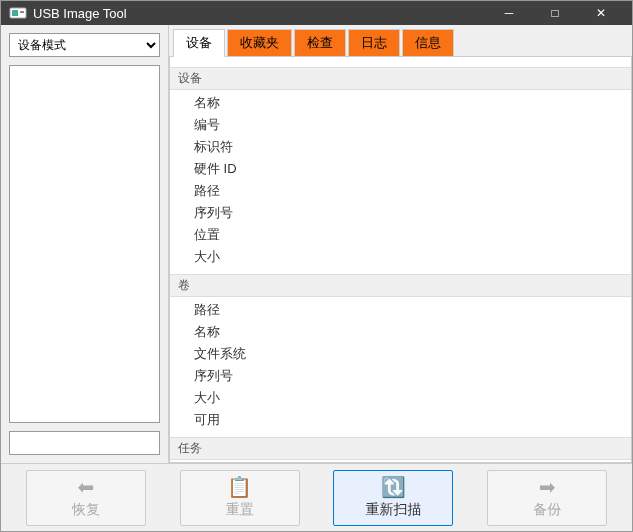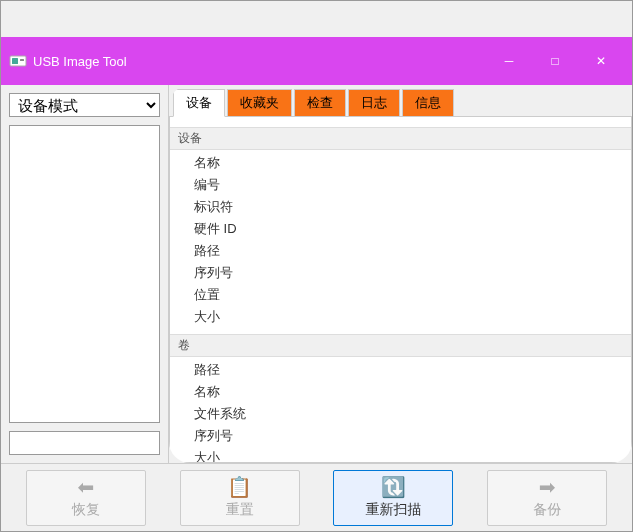--- a/index.html
+++ b/index.html
@@ -16,27 +16,26 @@
     }
     .window {
       width: 633px;
       height: 532px;
       background: #f0f0f0;
       border: 1px solid #999;
       display: flex;
       flex-direction: column;
     }
     .title-bar {
-      background: #d946ef;
-      height: 48px;
+      background: #404040;
+      height: 24px;
       display: flex;
       align-items: center;
       padding: 0 8px;
       flex-shrink: 0;
-      margin-top: 36px;
     }
     .title-bar-icon {
       width: 18px;
       height: 18px;
       margin-right: 6px;
       flex-shrink: 0;
     }
     .title-bar-text {
       color: white;
       font-size: 13px;
@@ -70,41 +69,40 @@
       padding: 8px;
       gap: 8px;
       flex-shrink: 0;
       border-right: 1px solid #ccc;
     }
     .dropdown {
       width: 100%;
       height: 24px;
       border: 1px solid #999;
       background: white;
-      font-size: 15px;
+      font-size: 12px;
       padding: 0 4px;
       cursor: pointer;
     }
     .device-list {
       flex: 1;
       border: 1px solid #999;
       background: white;
       overflow-y: auto;
     }
     .bottom-input {
       height: 24px;
       border: 1px solid #999;
       background: white;
     }
     .right-panel {
       flex: 1;
       display: flex;
       flex-direction: column;
       overflow: hidden;
-      border-radius: 21px;
     }
     .tab-bar {
       display: flex;
       background: #f0f0f0;
       border-bottom: 1px solid #ccc;
       padding: 4px 4px 0 4px;
     }
     .tab {
       padding: 4px 12px;
       font-size: 13px;
@@ -242,20 +240,21 @@
           <div class="info-row">大小</div>
         </div>
 
         <div class="section">
           <div class="section-header">卷</div>
           <div class="info-row">路径</div>
           <div class="info-row">名称</div>
           <div class="info-row">文件系统</div>
           <div class="info-row">序列号</div>
           <div class="info-row">大小</div>
+          <div class="info-row">可用</div>
         </div>
 
         <div class="section">
           <div class="section-header">任务</div>
 
         </div>
       </div>
     </div>
   </div>
 

